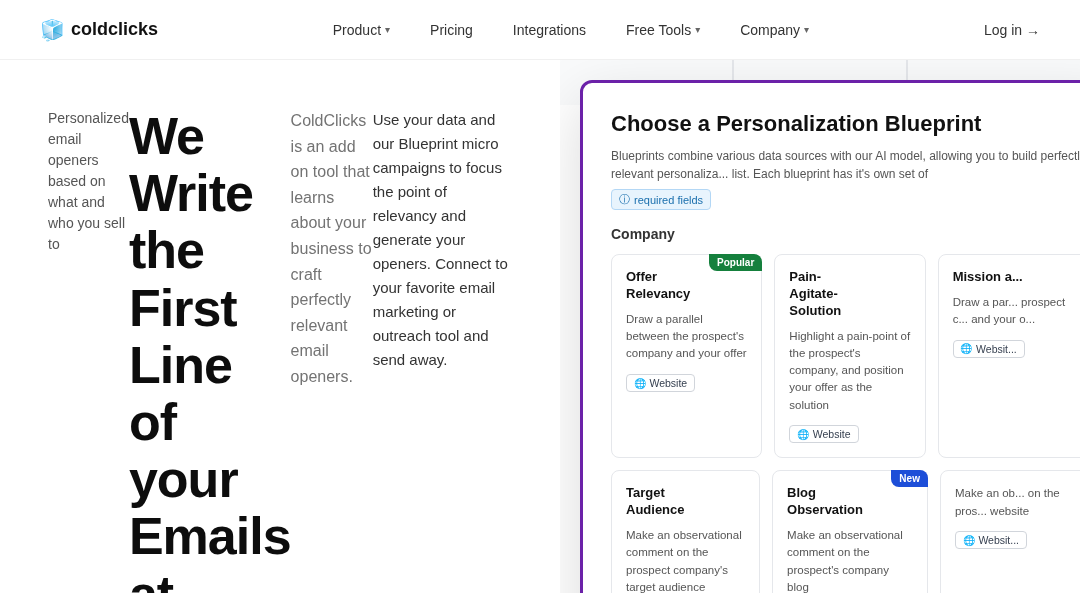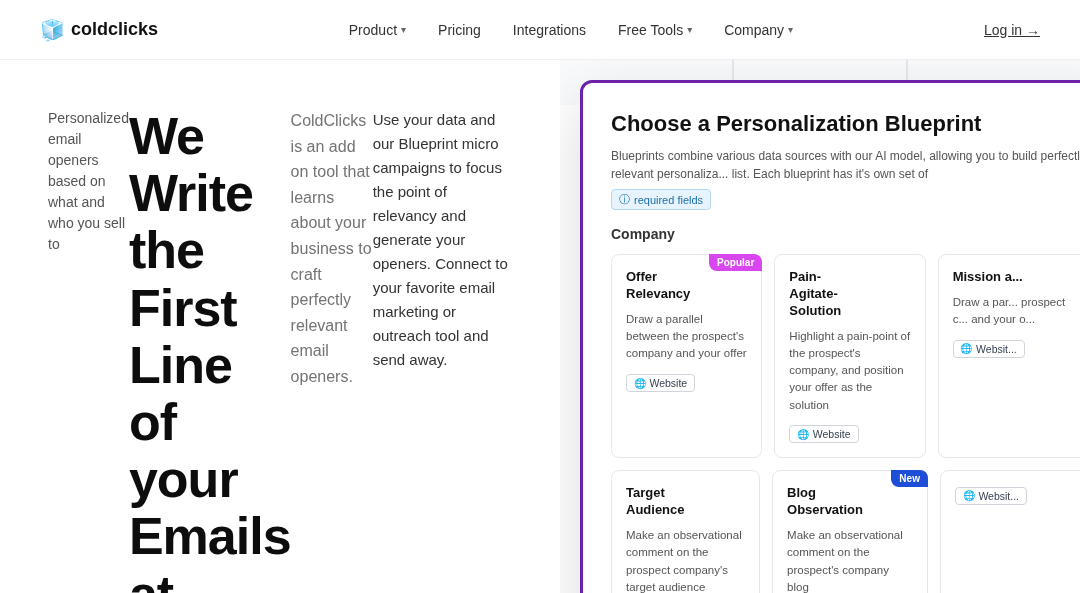--- a/index.html
+++ b/index.html
@@ -6,27 +6,27 @@
     body { font-family: -apple-system, BlinkMacSystemFont, 'Segoe UI', sans-serif; background: #fff; overflow: hidden; width: 1080px; height: 593px; }
 
     
     nav {
       display: flex; align-items: center; justify-content: space-between;
       padding: 0 40px; height: 60px; border-bottom: 1px solid #f0f0f0;
       position: relative; z-index: 10; background: #fff;
     }
     .nav-logo { display: flex; align-items: center; gap: 6px; font-size: 18px; font-weight: 700; color: #111; }
     .nav-logo .logo-icon { font-size: 20px; }
-    .nav-links { display: flex; align-items: center; gap: 32px; }
+    .nav-links { display: flex; align-items: center; gap: 40px; }
     .nav-link {
       font-size: 14px; color: #333; text-decoration: none; cursor: pointer;
       display: flex; align-items: center; gap: 4px;
     }
     .nav-link .chevron { font-size: 10px; color: #666; }
-    .nav-login { font-size: 14px; color: #333; cursor: pointer; display: flex; align-items: center; gap: 4px; text-decoration: underline; }
+    .nav-login { font-size: 14px; color: #333; cursor: pointer; display: flex; align-items: center; gap: 4px; }
 
     
     .main-container { display: flex; height: calc(593px - 60px); }
 
     
     .left-panel {
       width: 560px; flex-shrink: 0;
       padding: 48px 48px 0 48px;
       display: flex; flex-direction: row; justify-content: flex-start;
     }
@@ -72,21 +72,21 @@
       background: #fff; border: 1px solid #e5e7eb; border-radius: 8px;
       padding: 14px; position: relative; min-height: 130px;
     }
     .card-title { font-size: 13px; font-weight: 600; color: #111; margin-bottom: 8px; padding-right: 50px; line-height: 1.3; }
     .card-desc { font-size: 11.5px; color: #555; line-height: 1.5; margin-bottom: 10px; }
     .card-badge {
       position: absolute; top: -1px; right: -1px;
       font-size: 10px; font-weight: 600; border-radius: 0 8px 0 8px;
       padding: 3px 8px;
     }
-    .badge-popular { background: #d946ef; color: #fff; }
+    .badge-popular { background: #15803d; color: #fff; }
     .badge-new { background: #1d4ed8; color: #fff; }
     .card-tag {
       display: inline-flex; align-items: center; gap: 3px;
       border: 1px solid #d1d5db; border-radius: 4px;
       font-size: 10.5px; color: #374151; padding: 2px 7px;
     }
     .card-tag .globe-icon { font-size: 10px; color: #6b7280; }
 
     
     .stripe-container {
@@ -199,20 +199,21 @@
         </div>
 
         <div class="blueprint-card">
           <div class="card-badge badge-new">New</div>
           <div class="card-title">Blog Observation</div>
           <div class="card-desc">Make an observational comment on the prospect's company blog</div>
 
         </div>
 
         <div class="blueprint-card" style="overflow:hidden;">
+          <div class="card-desc">Make an ob... on the pros... website</div>
           <span class="card-tag">
             <span class="globe-icon">🌐</span>
             <span>Websit...</span>
           </span>
         </div>
       </div>
 
       
       
     </div>

